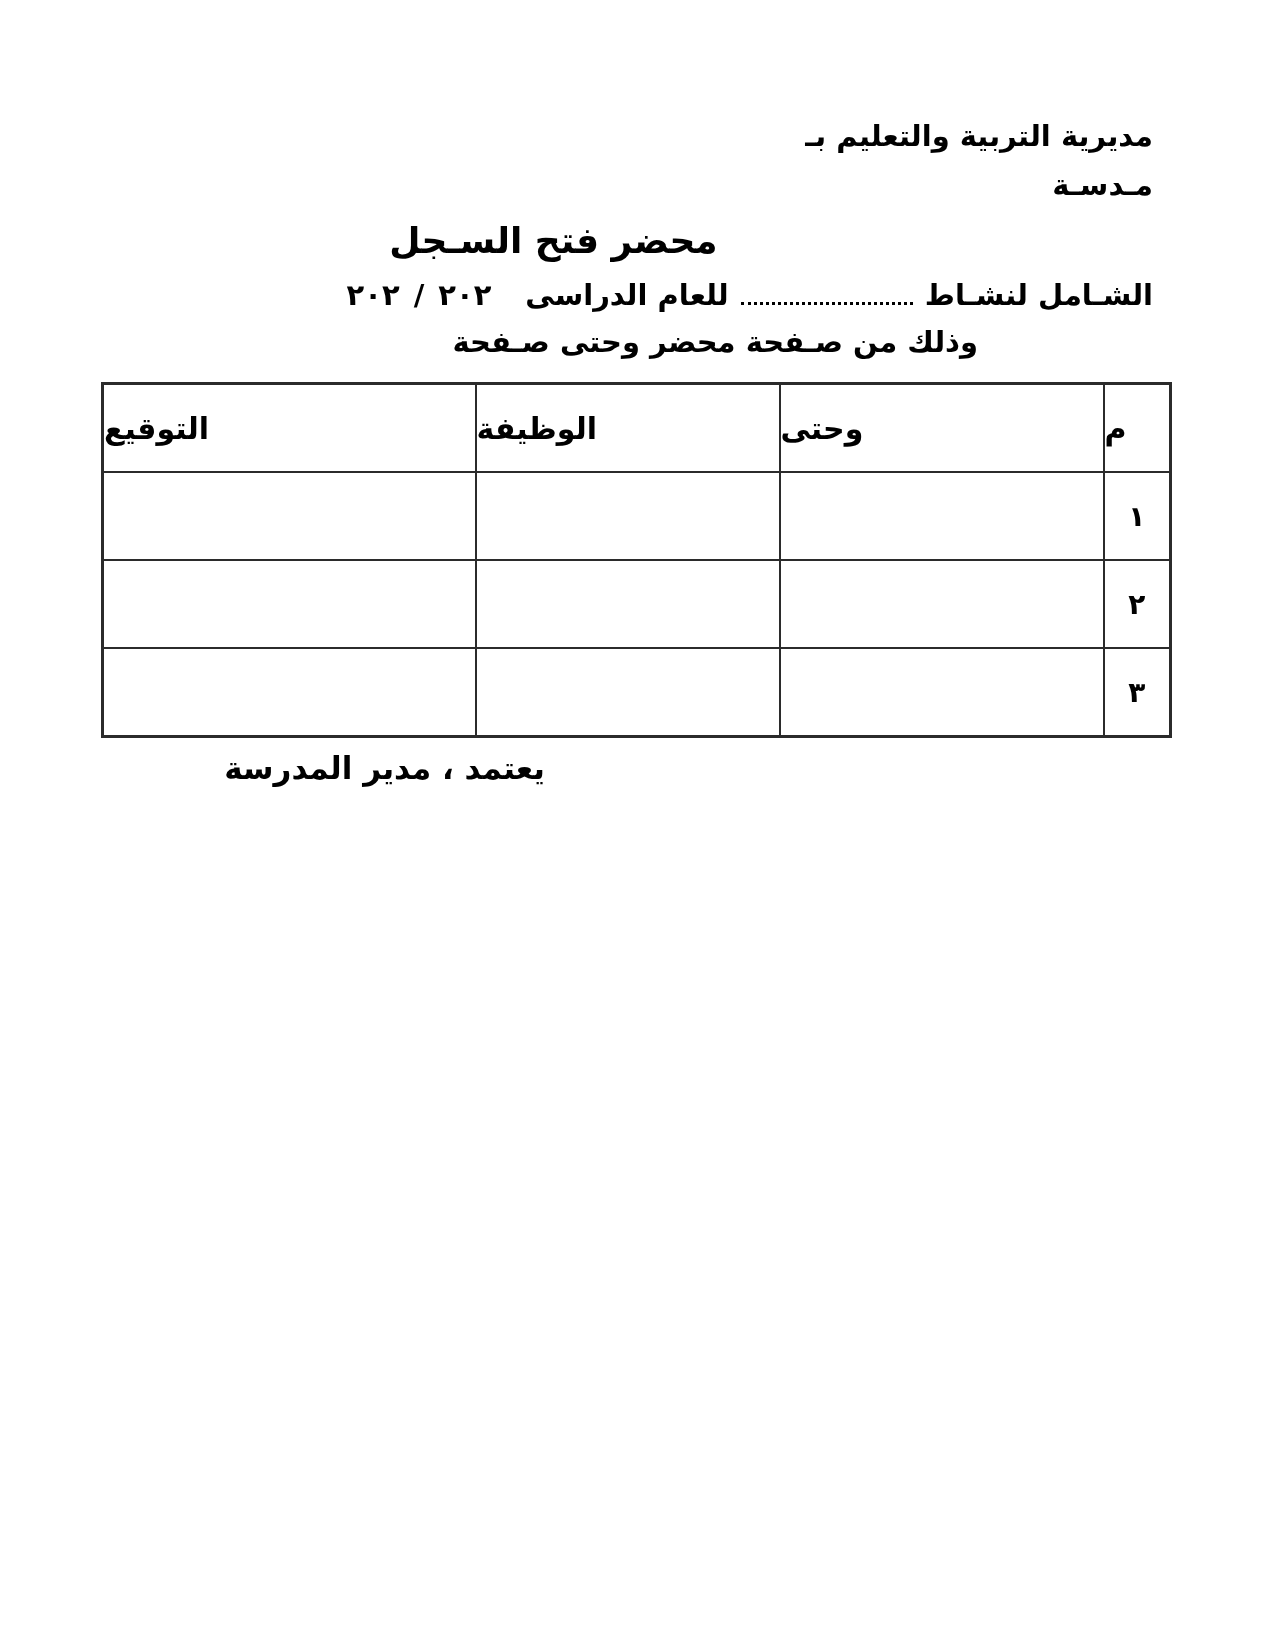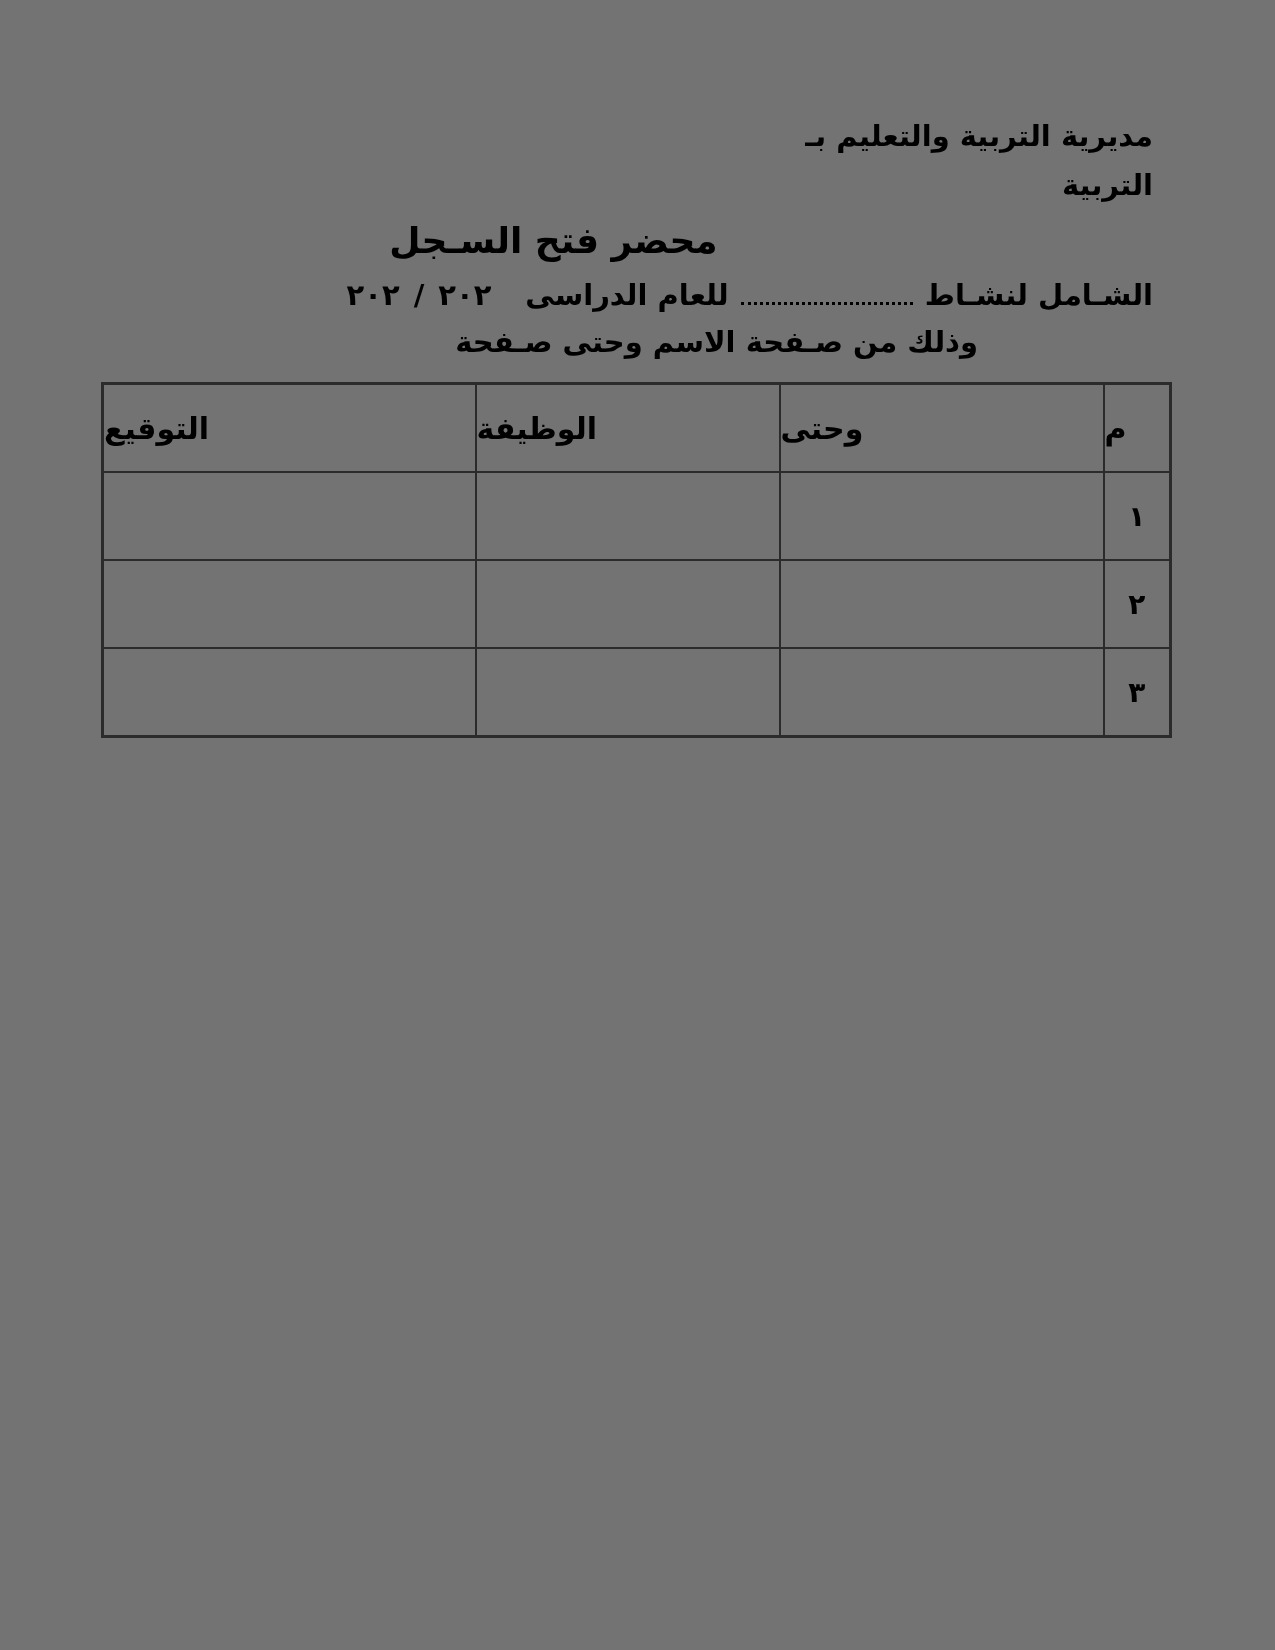--- a/index.html
+++ b/index.html
@@ -1,20 +1,20 @@
 <!DOCTYPE html>
 <html lang="ar" dir="rtl"><head>
 <meta charset="utf-8">
 <style>
   html,body { margin:0; padding:0; background:#e8e8e8; }
   .page {
     position:relative;
     width:1275px; height:1650px;
     margin:0 auto;
-    background:#737373;
+    background:#ffffff;
     color:#000;
     direction:rtl;
     font-family:"DejaVu Sans", sans-serif;
     font-weight:bold;
     box-sizing:border-box;
     padding-top:112px;
     overflow:hidden;
   }
 
   
@@ -83,32 +83,32 @@
 </head>
 <body>
 
 <div class="page">
 
   <div class="header-block">
     <div class="header-line">
       <span>مديرية التربية والتعليم بـ</span>
     </div>
     <div class="header-line">
-      <span>التربية</span>
+      <span>مـدسـة</span>
     </div>
   </div>
 
   <div class="doc-title">محضر فتح السـجل</div>
 
   <div class="body-text">
     <div class="body-line">
       <span>الشـامل لنشـاط</span><span class="dotted-blank"></span><span>للعام الدراسى</span><span class="blank-gap gap-34"></span><span>٢٠٢</span><span class="blank-gap gap-14"></span><span>/</span><span class="blank-gap gap-14"></span><span>٢٠٢</span>
     </div>
     <div class="body-line body-line-indent-1">
-      <span>وذلك من صـفحة الاسم وحتى صـفحة</span>
+      <span>وذلك من صـفحة محضر وحتى صـفحة</span>
     </div>
   </div>
 
   <table class="committee">
     <colgroup>
       <col class="col-num">
         <col class="col-name">
         <col class="col-job">
         <col class="col-sig">
     </colgroup>
@@ -135,14 +135,17 @@
       </tr>
       <tr>
         <td>٣</td>
         <td></td>
         <td></td>
         <td></td>
       </tr>
     </tbody>
   </table>
 
+  <div class="footer-line">
+    <span>يعتمد ، مدير المدرسة</span>
+  </div>
 
 </div>
 
 </body></html>

